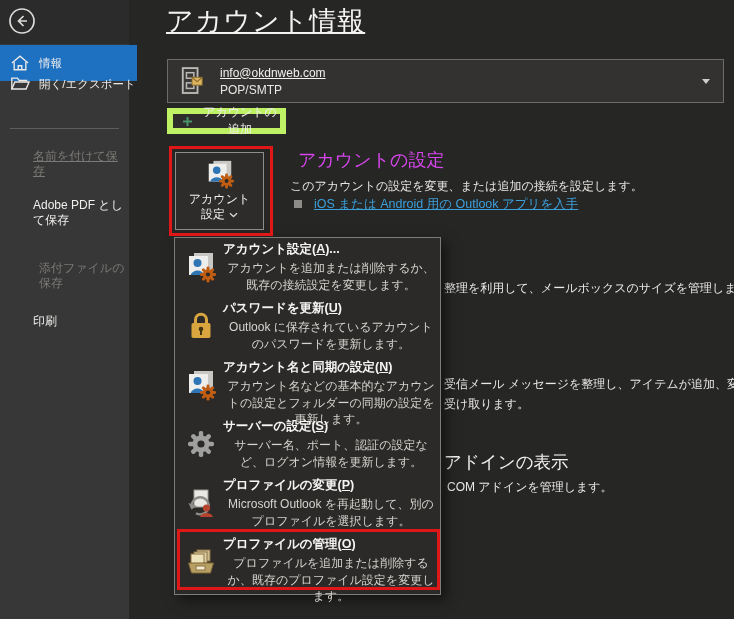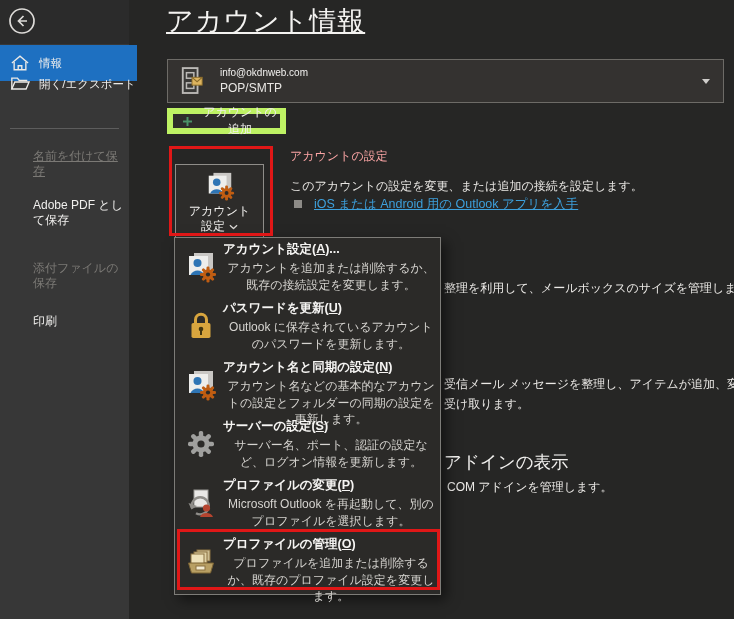--- a/index.html
+++ b/index.html
@@ -17,45 +17,45 @@
   .nav-item{position:absolute;left:0;width:137px;display:flex;align-items:center;gap:9px;
     padding-left:10px;box-sizing:border-box;font-size:11.5px;color:#f0efed;cursor:pointer;white-space:nowrap;}
   .nav-item.selected{background:#1e70c1;}
   .nav-info{top:1px;height:36px;}
   .nav-open{top:24px;height:32px;}
   .side-divider{position:absolute;left:10px;top:84px;width:109px;height:1px;background:#5d5d5d;}
   .nav-text{position:absolute;left:33px;width:90px;font-size:12px;line-height:15px;color:#f0efed;cursor:pointer;}
   .nav-text.disabled{color:#7b7975;cursor:default;}
   .nt-saveas{top:105px;text-decoration:underline;}
   .nt-adobepdf{top:154px;}
-  .nt-attach{top:217px;}
+  .nt-attach{top:217px;margin-left:6px;}
   .nt-print{top:270px;}
   .icon16{width:20px;height:18px;flex:0 0 auto;}
   
   .page-title{left:166px;top:3px;font-size:27px;font-weight:300;color:#f4f3f1;letter-spacing:1px;text-decoration:underline;}
   .account-box{left:167px;top:59px;width:557px;height:44px;box-sizing:border-box;
     background:#343230;border:1px solid #6d6b67;display:flex;align-items:center;cursor:pointer;}
   .cab-ico{width:24px;height:30px;margin-left:12px;flex:0 0 auto;}
   .acct-lines{margin-left:16px;display:flex;flex-direction:column;gap:3px;}
-  .acct-email{font-size:10px;color:#f2f1ef;}
+  .acct-email{font-size:12px;color:#f2f1ef;text-decoration:underline;}
   .acct-proto{font-size:12px;color:#e9e7e4;}
   .caret{position:absolute;right:13px;top:19px;width:0;height:0;
     border-left:4.5px solid transparent;border-right:4.5px solid transparent;border-top:5.5px solid #cfcdca;}
   .add-btn{left:167px;top:108px;width:119px;height:26px;box-sizing:border-box;
     background:#2e2d2b;border:6px solid #bef264;color:#f0efed;font-size:12px;
     display:flex;align-items:center;gap:8px;padding:0 0 0 10px;cursor:pointer;font-family:inherit;}
   
   .btn-red-frame{left:169px;top:146px;width:98px;height:84px;border:3px solid #e01717;z-index:12;pointer-events:none;}
   .acct-btn{left:175px;top:152px;width:89px;height:78px;box-sizing:border-box;z-index:5;
-    background:#2d2c2a;border:1px solid #8f8d89;display:flex;flex-direction:column;align-items:center;cursor:pointer;margin-top:12px;}
+    background:#2d2c2a;border:1px solid #8f8d89;display:flex;flex-direction:column;align-items:center;cursor:pointer;}
   .ab-icon{width:30px;height:30px;margin-top:6px;}
   .ab-l1{font-size:12px;line-height:15px;margin-top:3px;color:#f1f0ee;}
   .ab-l2{font-size:12px;line-height:15px;color:#f1f0ee;display:flex;align-items:center;gap:4px;}
   
-  .sect-head{left:290px;top:148px;font-size:12px;color:#fca5a5;}
+  .sect-head{left:298px;top:148px;font-size:18px;color:#d946ef;}
   .sect-desc{left:290px;top:178px;font-size:12px;color:#e9e7e4;}
   .bullet{left:294px;top:200px;width:8px;height:8px;background:#8d8b87;}
   .ios-link{left:314px;top:196px;font-size:12.5px;color:#3da0dc;text-decoration:underline;cursor:pointer;}
   
   .bg-txt{font-size:12px;color:#eceae7;white-space:nowrap;z-index:1;}
   .bg-mailbox{left:444px;top:280px;}
   .bg-rules1{left:444px;top:376px;}
   .bg-rules2{left:444px;top:396px;}
   .bg-addins-h{left:444px;top:450px;font-size:17.5px;color:#f3f2f0;white-space:nowrap;z-index:1;}
   .bg-addins-d{left:447px;top:479px;}

